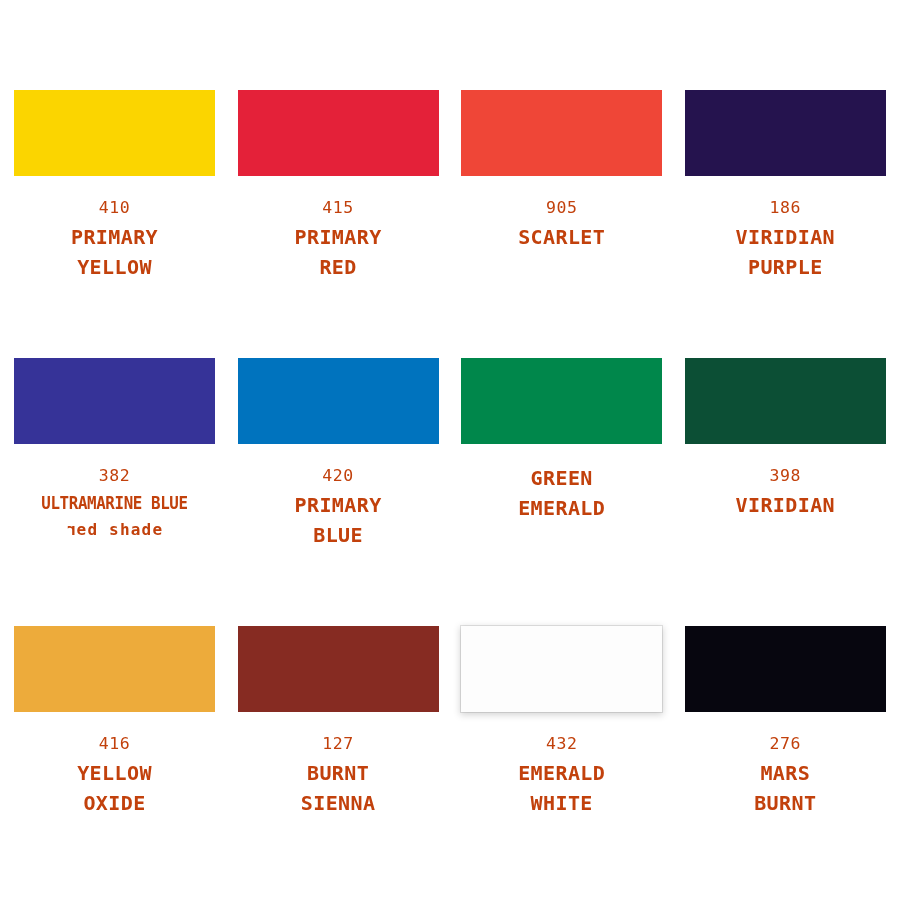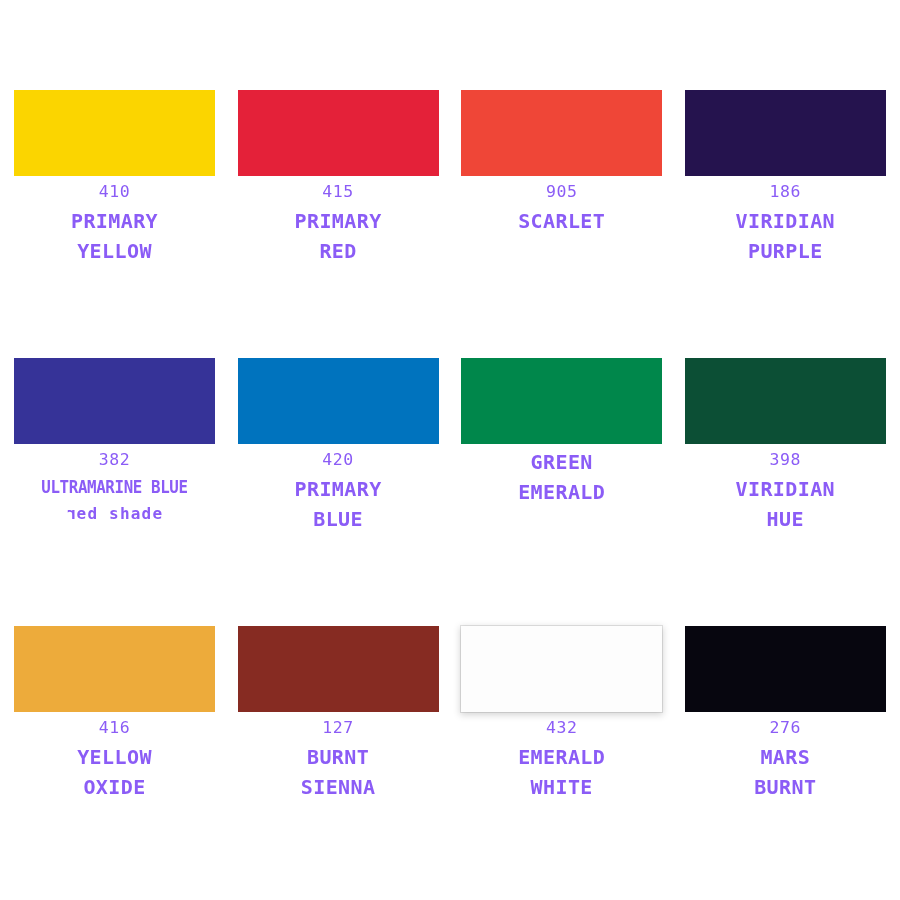--- a/index.html
+++ b/index.html
@@ -48,23 +48,23 @@
     box-sizing: border-box;
   }
 
   .swatch-chip.has-outline {
     box-shadow: 0 0 0 1px rgba(0,0,0,0.10),
                 0 2px 7px 1px rgba(0,0,0,0.17);
   }
 
   .swatch-caption {
     width: 201px;
-    margin-top: 8px;
+    margin-top: 24px;
     text-align: center;
-    color: #8b5cf6;
+    color: #c2410c;
     line-height: 1;
   }
 
   .swatch-code {
     display: block;
     font-size: 16.5px;
     letter-spacing: 0.6px;
     font-weight: 400;
     margin-bottom: 10px;
     white-space: nowrap;
@@ -154,21 +154,20 @@
         <div class="swatch-caption">
           <span class="swatch-name-line">GREEN</span>
           <span class="swatch-name-line">EMERALD</span>
         </div>
       </div>
       <div class="swatch-cell">
         <div class="swatch-chip" style="background: rgb(12, 79, 53);"></div>
         <div class="swatch-caption">
           <span class="swatch-code">398</span>
           <span class="swatch-name-line">VIRIDIAN</span>
-          <span class="swatch-name-line">HUE</span>
         </div>
       </div>
       <div class="swatch-cell">
         <div class="swatch-chip" style="background: rgb(237, 171, 59);"></div>
         <div class="swatch-caption">
           <span class="swatch-code">416</span>
           <span class="swatch-name-line">YELLOW</span>
           <span class="swatch-name-line">OXIDE</span>
         </div>
       </div>

